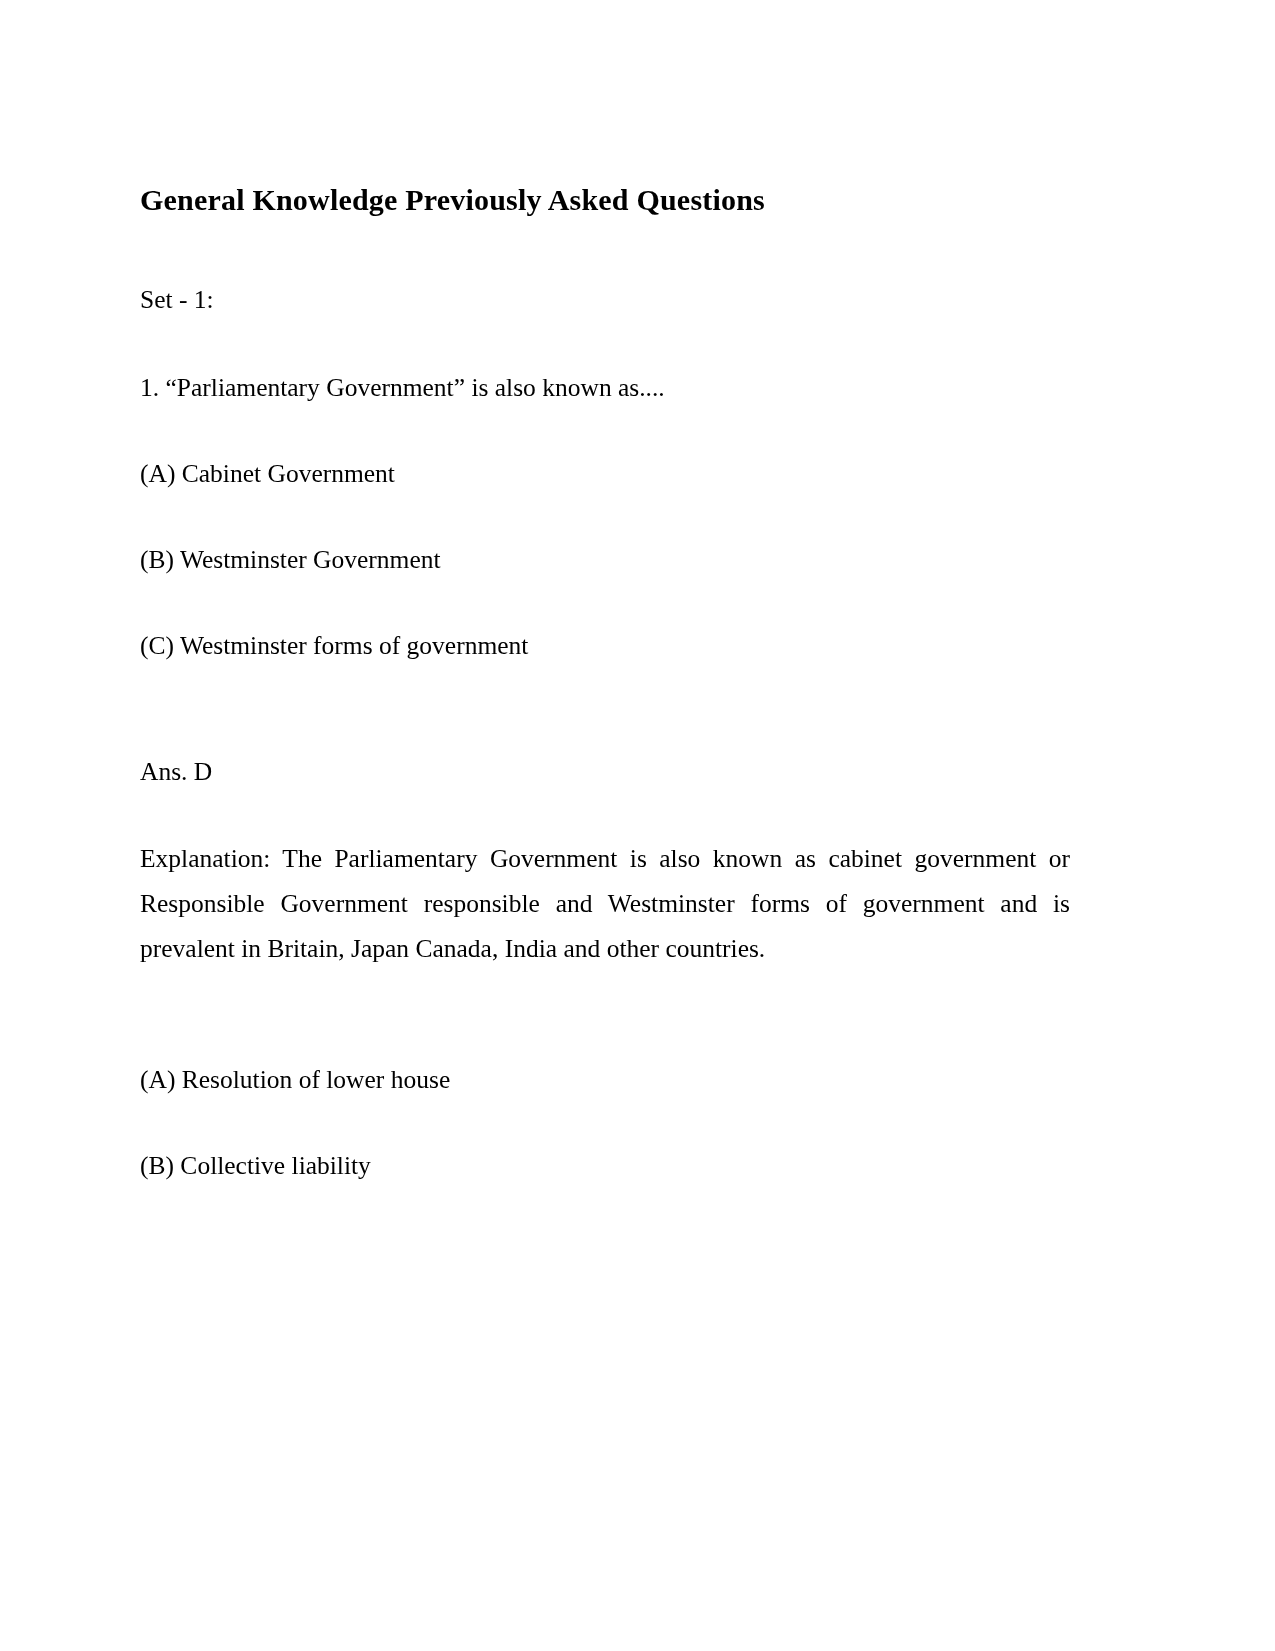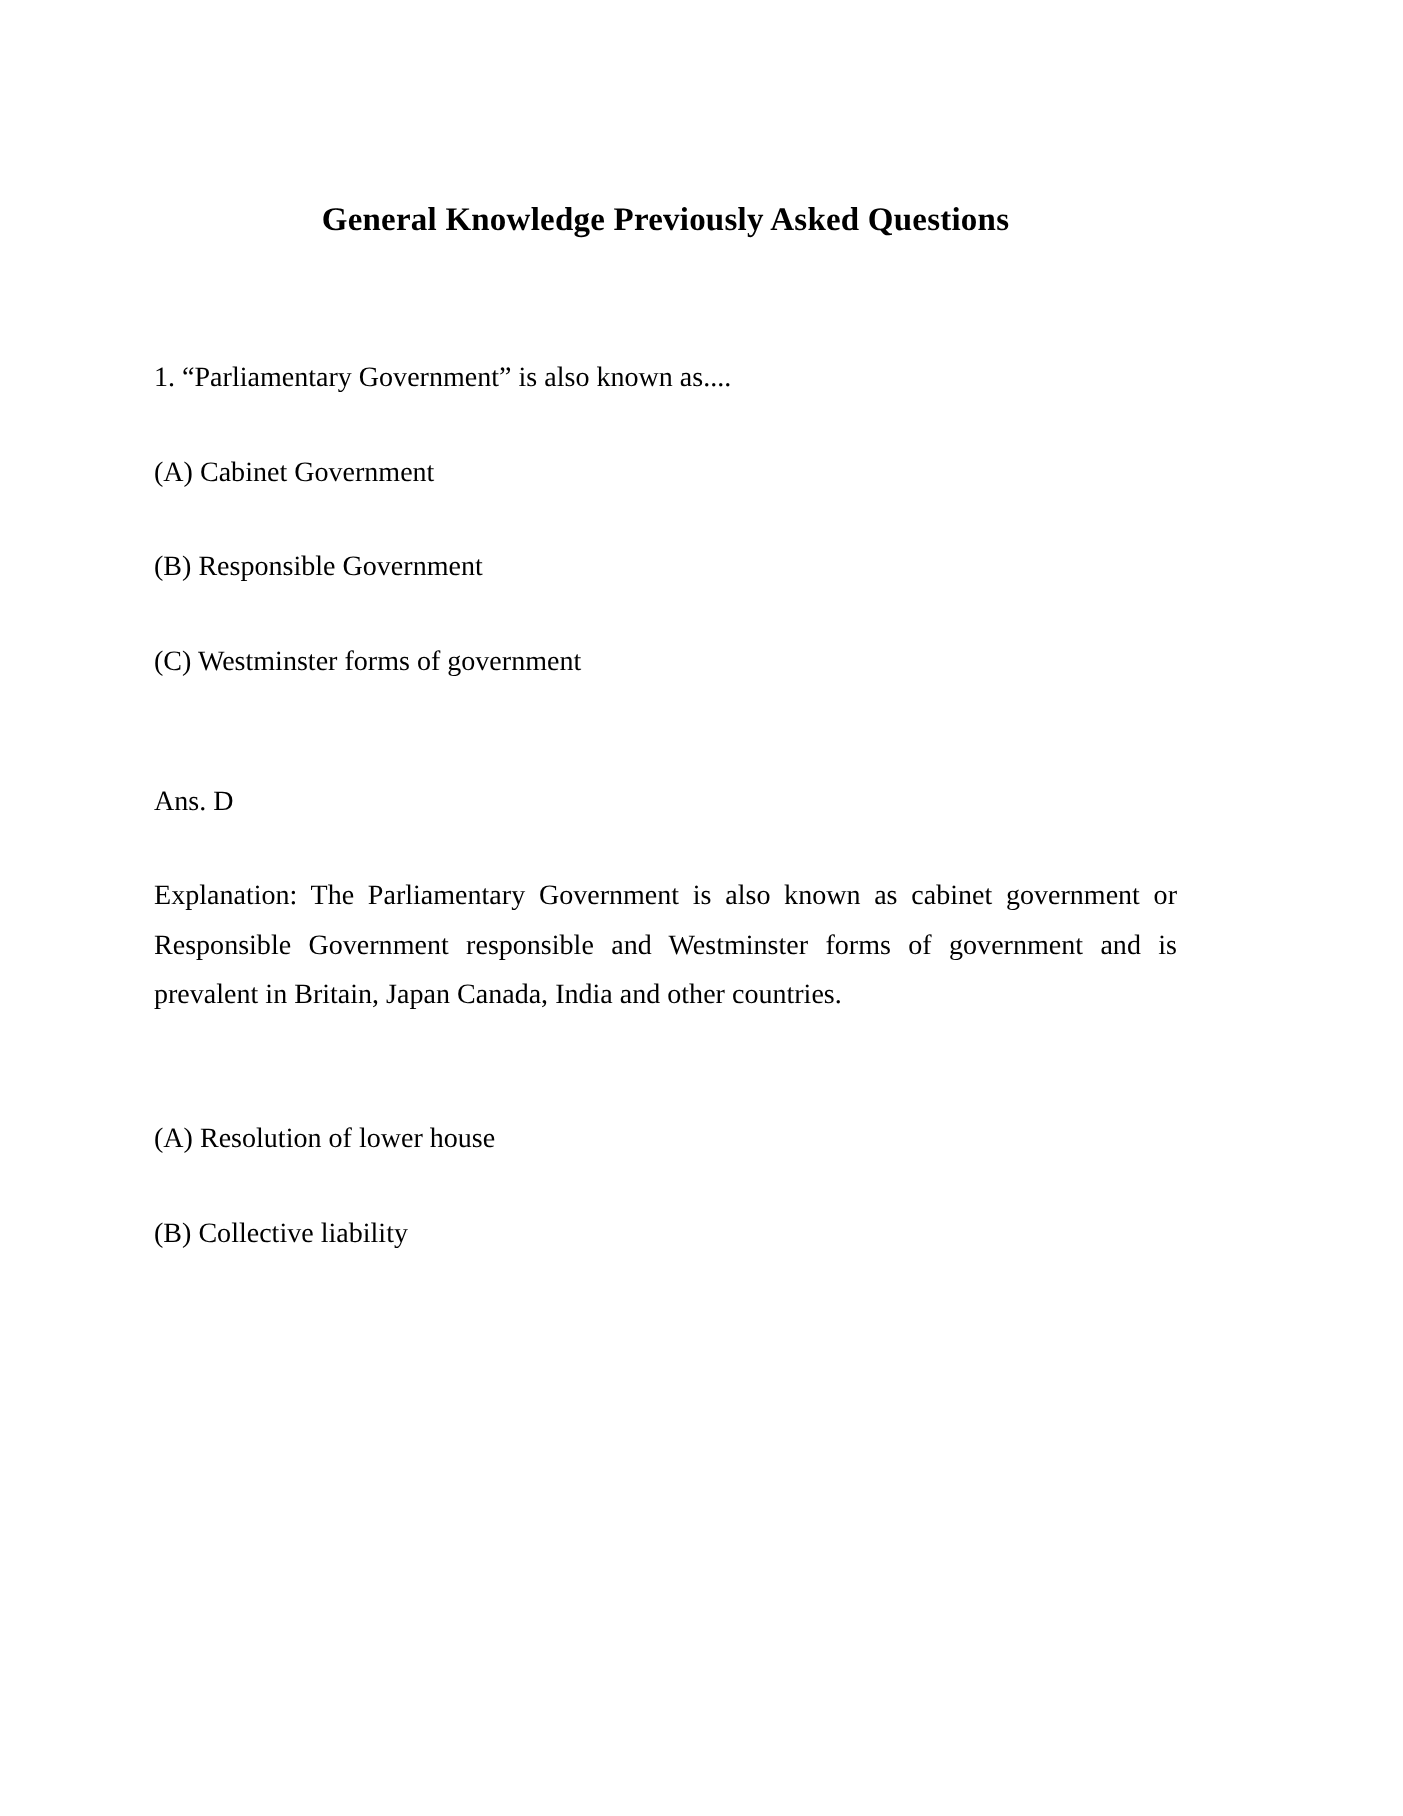--- a/index.html
+++ b/index.html
@@ -23,21 +23,20 @@
   }
   .content {
     position: absolute;
     left: 140px;
     top: 0;
     width: 930px;           
   }
   .doc-title {
     font-size: 30px;
     font-weight: bold;
-    text-align: center;
     letter-spacing: 0.2px;
     margin: 0;
     padding-top: 182px;
     line-height: 1.2;
   }
   .para {
     font-size: 25.5px;
     line-height: 1.76;
     margin: 0;
     text-align: left;
@@ -62,32 +61,33 @@
 </head>
 <body>
 
 <div class="page">
   <div class="content">
 
     <h1 class="doc-title">General Knowledge Previously Asked Questions</h1>
 
     <div class="gap-set"></div>
 
+    <p class="para">Set - 1:</p>
 
     <div class="gap-q"></div>
 
     <p class="para">1. “Parliamentary Government” is also known as....</p>
 
     <div class="gap-opt"></div>
 
     <p class="para">(A) Cabinet Government</p>
 
     <div class="gap-opt"></div>
 
-    <p class="para">(B) Responsible Government</p>
+    <p class="para">(B) Westminster Government</p>
 
     <div class="gap-opt"></div>
 
     <p class="para">(C) Westminster forms of government</p>
 
     <div class="gap-opt"></div>
 
 
     <div class="gap-ans"></div>
 

